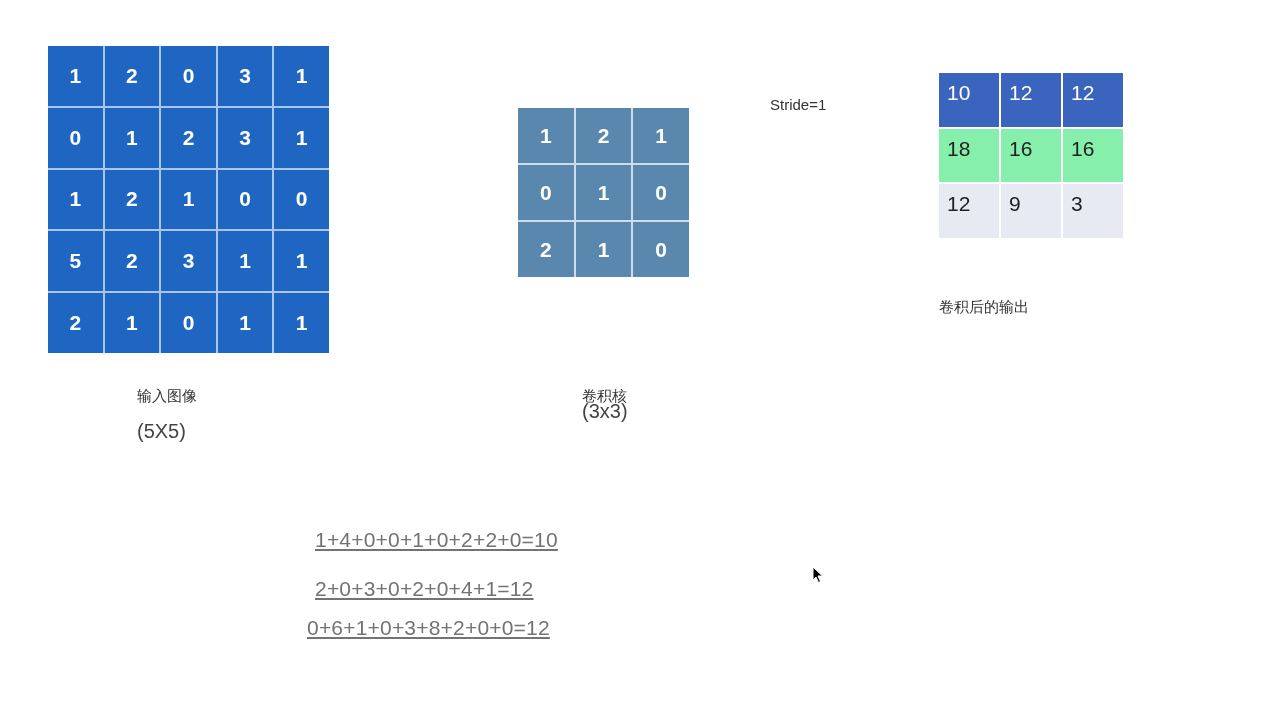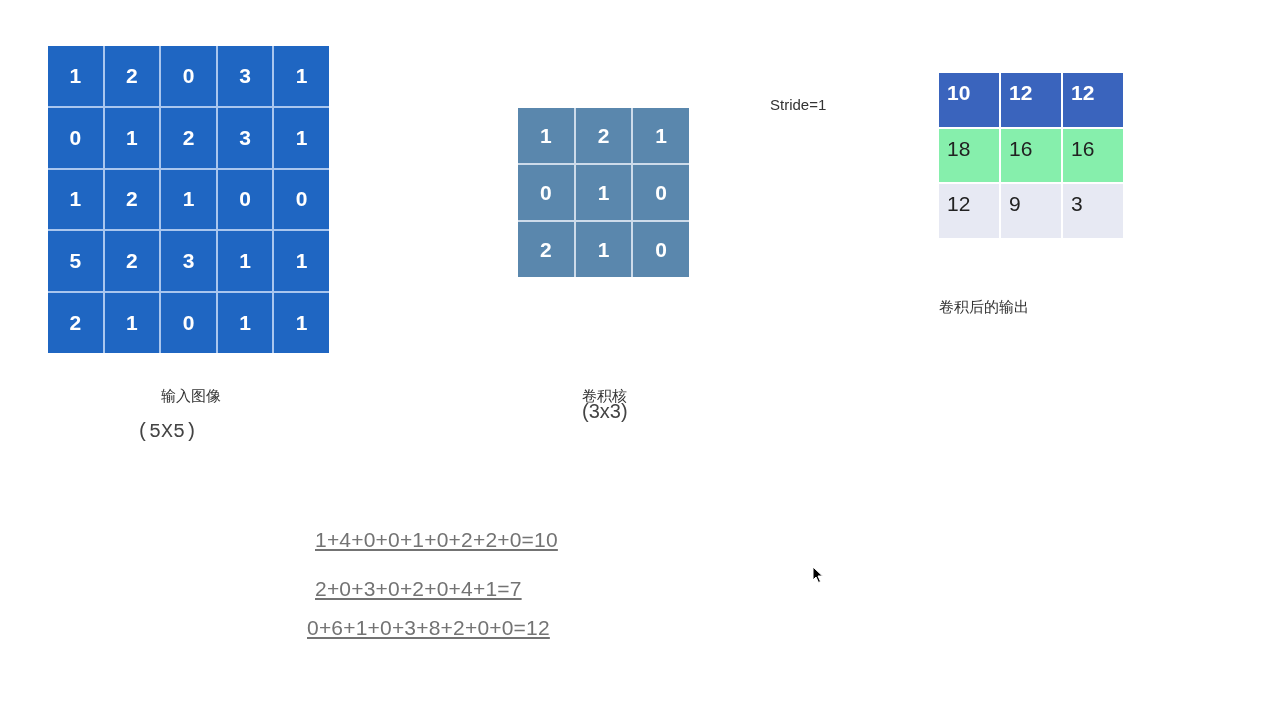--- a/index.html
+++ b/index.html
@@ -70,21 +70,21 @@
       align-items: flex-start;
       padding: 8px 0 0 8px;
       font-size: 21px;
       font-weight: normal;
       color: #222222;
       box-sizing: border-box;
     }
     #output-grid .cell.head {
       background: #3a64bd;
       color: #ffffff;
-      font-weight: bold;
+      font-weight: normal;
     }
     #output-grid .cell.mid { background: #86efac; }
     #output-grid .cell.low { background: #e7e9f3; }
 
     .label {
       position: absolute;
       font-size: 15px;
       color: #333333;
       white-space: nowrap;
       line-height: 1.2;
@@ -135,22 +135,22 @@
   <div class="cell">3</div>
   <div class="cell">1</div>
   <div class="cell">1</div>
   <div class="cell">2</div>
   <div class="cell">1</div>
   <div class="cell">0</div>
   <div class="cell">1</div>
   <div class="cell">1</div>
 </div>
 
-<div class="label" style="left:137px; top:387px;margin-left:24px;">输入图像</div>
-<div class="sub" style="left:137px; top:420px;font-family:Liberation Mono, monospace;">(5X5)</div>
+<div class="label" style="left:137px; top:387px;">输入图像</div>
+<div class="sub" style="left:137px; top:420px;">(5X5)</div>
 
 <div id="kernel-grid" class="grid">
   <div class="cell">1</div>
   <div class="cell">2</div>
   <div class="cell">1</div>
   <div class="cell">0</div>
   <div class="cell">1</div>
   <div class="cell">0</div>
   <div class="cell">2</div>
   <div class="cell">1</div>
@@ -170,18 +170,18 @@
   <div class="cell mid">16</div>
   <div class="cell mid">16</div>
   <div class="cell low">12</div>
   <div class="cell low">9</div>
   <div class="cell low">3</div>
 </div>
 
 <div class="label" style="left:939px; top:298px;">卷积后的输出</div>
 
 <div class="eq" style="left:315px; top:528px;">1+4+0+0+1+0+2+2+0=10</div>
-<div class="eq" style="left:315px; top:577px;">2+0+3+0+2+0+4+1=7</div>
+<div class="eq" style="left:315px; top:577px;">2+0+3+0+2+0+4+1=12</div>
 <div class="eq" style="left:307px; top:616px;">0+6+1+0+3+8+2+0+0=12</div>
 
 <svg id="cursor" viewBox="0 0 12 18">
   <path d="M1 1 L1 14 L4 11 L6.5 16.5 L8.5 15.5 L6 10 L10.5 10 Z" fill="#000000" stroke="#ffffff" stroke-width="1"></path>
 </svg>
 
 </body></html>

